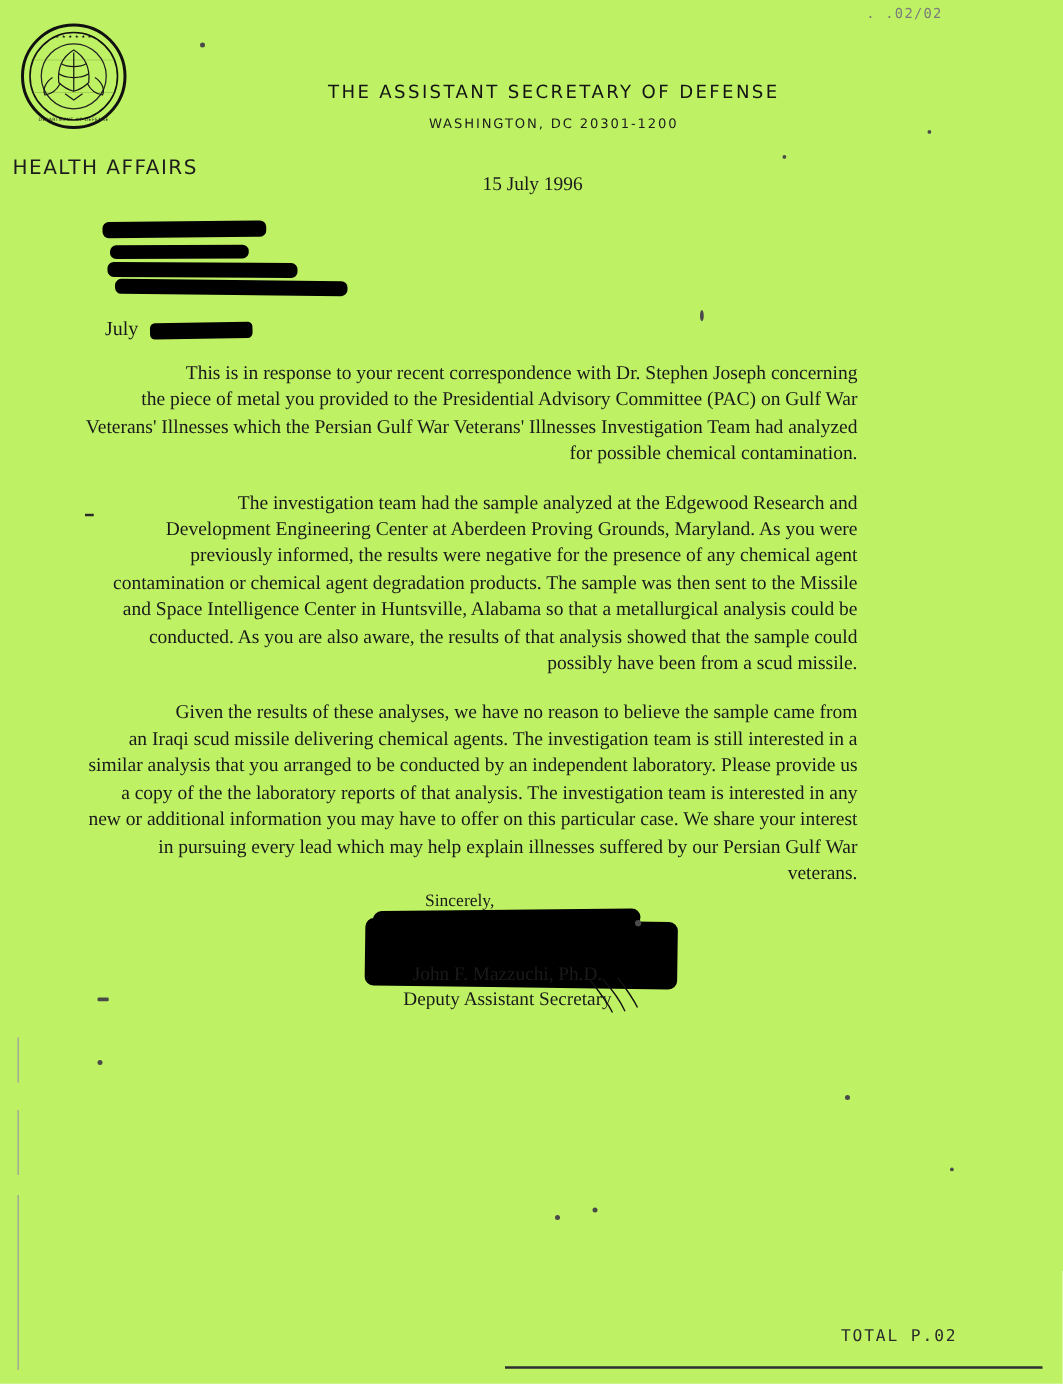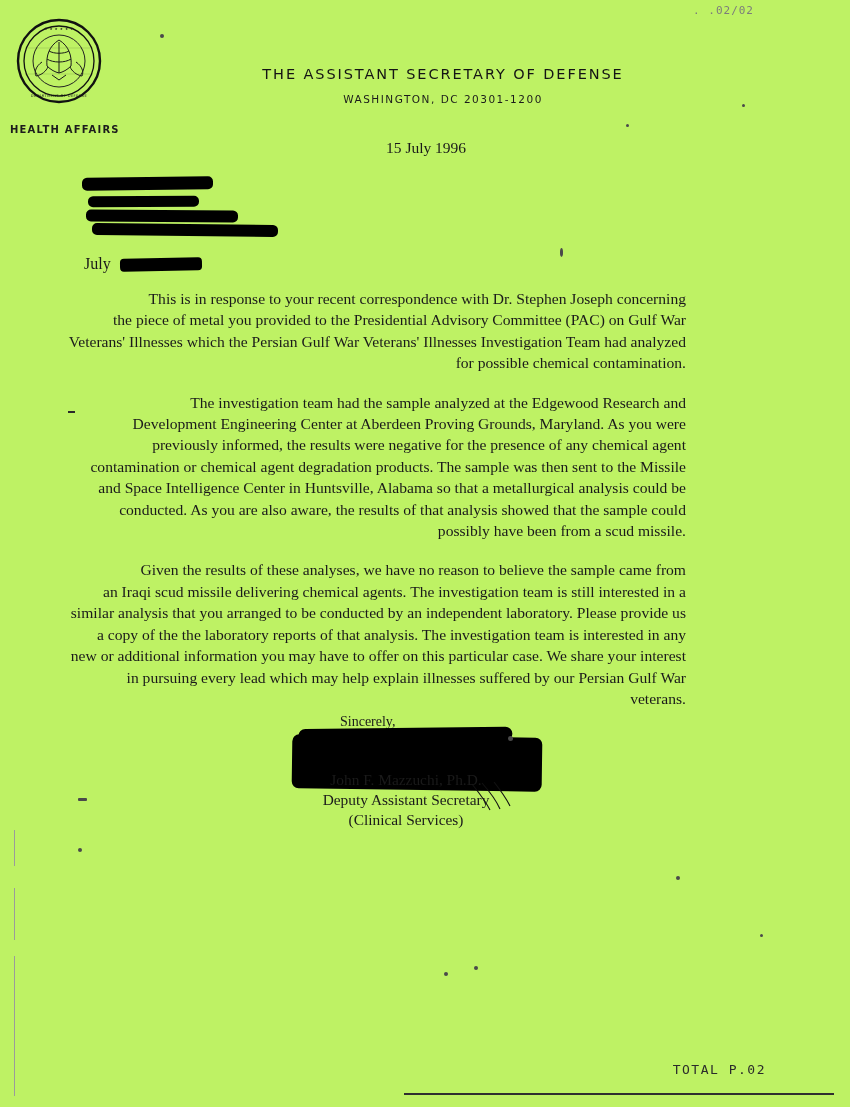--- a/index.html
+++ b/index.html
@@ -48,24 +48,24 @@
     left: 16px;
     top: 18px;
     width: 86px;
     height: 86px;
   }
   .seal-label {
     position: absolute;
     left: 10px;
     top: 124px;
     font-family: "DejaVu Sans", sans-serif;
-    font-size: 10px;
+    font-size: 16px;
     letter-spacing: 1.2px;
     color: #1c1c1c;
-    font-weight: 700;
+    font-weight: 400;
   }
 
   
   .letterhead {
     position: absolute;
     left: 0;
     right: 0;
     top: 30px;
     text-align: center;
     padding-left: 36px;
@@ -253,21 +253,20 @@
       <g stroke="#111" stroke-width="1.1" fill="none">
         <path d="M2 2 C10 12 16 20 20 28"></path>
         <path d="M12 1 C20 10 26 18 30 27"></path>
         <path d="M24 0 C31 9 36 16 40 24"></path>
       </g>
     </svg>
   </div>
   <div class="signer">
     <div>John F. Mazzuchi, Ph.D.</div>
     <div>Deputy Assistant Secretary</div>
-    <div>(Clinical Services)</div>
   </div>
 
   <div class="speck" style="left:160px;top:34px;width:4px;height:4px;"></div>
   <div class="speck" style="left:626px;top:124px;width:3px;height:3px;"></div>
   <div class="speck" style="left:742px;top:104px;width:3px;height:3px;"></div>
   <div class="speck" style="left:560px;top:248px;width:3px;height:9px;"></div>
   <div class="speck" style="left:78px;top:798px;width:9px;height:3px;border-radius:1px;"></div>
   <div class="speck" style="left:78px;top:848px;width:4px;height:4px;"></div>
   <div class="speck" style="left:676px;top:876px;width:4px;height:4px;"></div>
   <div class="speck" style="left:760px;top:934px;width:3px;height:3px;"></div>

